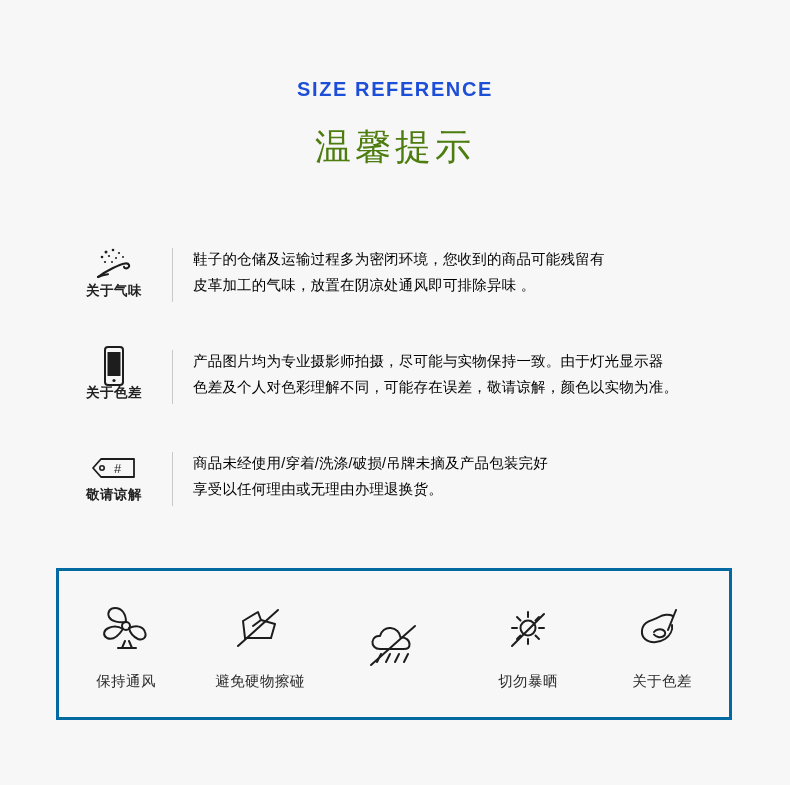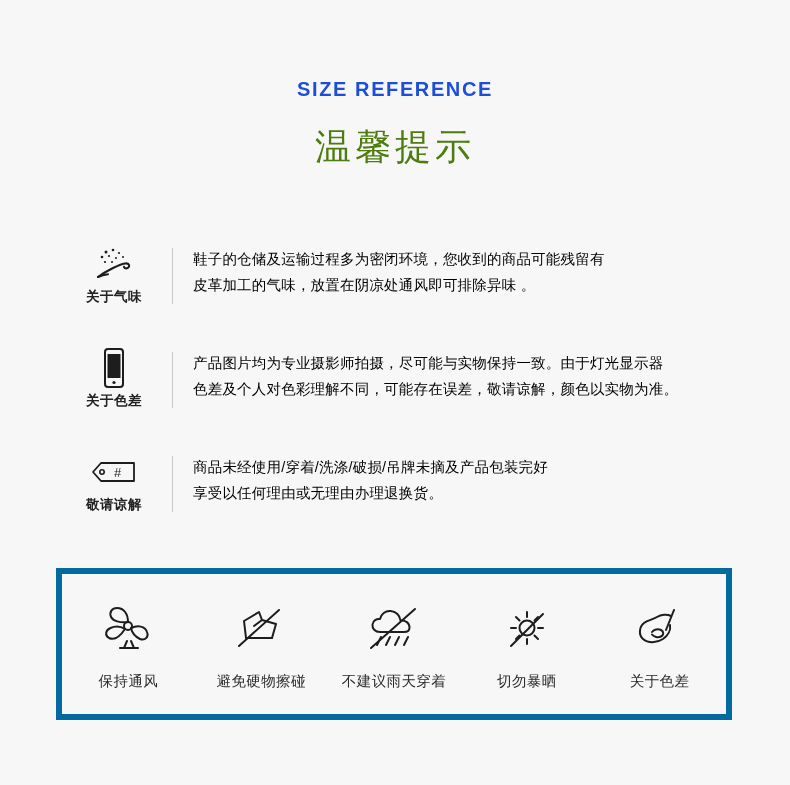--- a/index.html
+++ b/index.html
@@ -60,21 +60,20 @@
     text-align: center;
     padding-top: 2px;
   }
   .note-glyph {
     height: 36px;
     display: flex;
     align-items: center;
     justify-content: center;
   }
   .note-label {
-    margin-top: 6px;
     font-size: 13.5px;
     font-weight: bold;
     color: #222;
     letter-spacing: 0.5px;
   }
   .note-divider {
     width: 1px;
     background: #c9c9c9;
     align-self: stretch;
     margin: 4px 20px 2px 6px;
@@ -90,21 +89,21 @@
   }
   .note-text div { white-space: nowrap; }
 
   
   .care-panel {
     position: absolute;
     left: 56px;
     top: 568px;
     width: 676px;
     height: 152px;
-    border: 6px solid #0369a1;
+    border: 3px solid #0369a1;
     background: #f7f7f7;
     box-sizing: border-box;
     display: flex;
     align-items: center;
   }
   .care-item {
     flex: 1;
     text-align: center;
   }
   .care-glyph {
@@ -239,21 +238,20 @@
           <g fill="none" stroke="#1d1d1d" stroke-width="2" stroke-linecap="round" stroke-linejoin="round">
             <path d="M17 28 C12 28 9 24.5 9.5 20.5 C10 16.8 13.5 14.5 17 15 C18 10 22.5 6.5 27.5 7 C33 7.5 37 11.5 37.5 16.5 C42.5 16 46.5 19 46.5 23.5 C46.5 26.5 44 28 41 28 Z"></path>
             <path d="M18 33 L14 41"></path>
             <path d="M27 33 L23 41"></path>
             <path d="M36 33 L32 41"></path>
             <path d="M45 33 L41 41"></path>
             <path d="M8 44 L52 5"></path>
           </g>
         </svg>
       </div>
-      <div class="care-label">不建议雨天穿着</div>
     </div>
 
     <div class="care-item">
       <div class="care-glyph">
         <svg width="56" height="52" viewBox="0 0 56 52">
           <g fill="none" stroke="#1d1d1d" stroke-width="2" stroke-linecap="round" stroke-linejoin="round">
             <circle cx="28" cy="24" r="7.5"></circle>
             <path d="M28 8 L28 13"></path>
             <path d="M28 35 L28 40"></path>
             <path d="M12 24 L17 24"></path>

